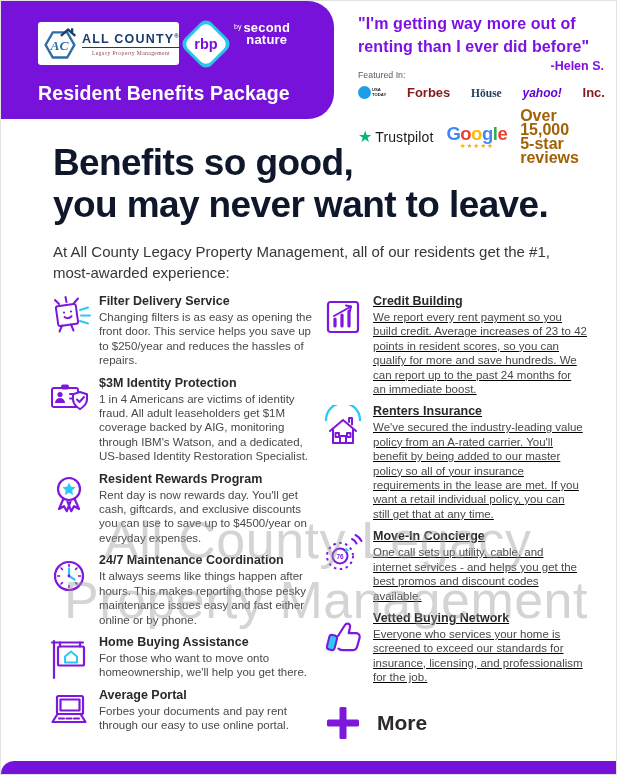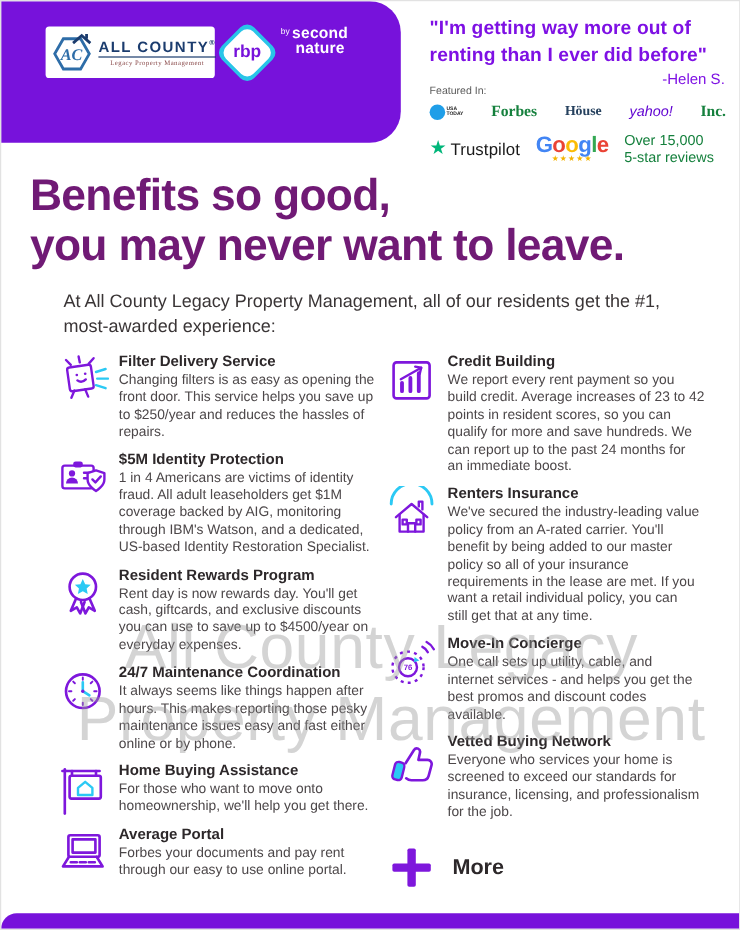--- a/index.html
+++ b/index.html
@@ -54,77 +54,77 @@
     font-size:19.5px; font-weight:bold; letter-spacing:0.1px; white-space:nowrap;
   }
 
   
   .quote-block { position:absolute; left:357px; top:11px; width:246px; }
   .quote-text {
     color:#7E10E4; font-weight:bold; font-size:16px; line-height:23px;
     white-space:pre-line; letter-spacing:0.1px;
   }
   .quote-attr {
-    color:#7E10E4; font-weight:normal; font-size:12.5px; text-align:right; margin-top:1px;
+    color:#7E10E4; font-weight:bold; font-size:12.5px; text-align:right; margin-top:1px;
   }
   .featured { position:absolute; left:357px; top:69px; width:247px; }
   .featured-label { font-size:8.8px; color:#5a5a5a; }
   .press-row {
     display:flex; align-items:center; justify-content:space-between; margin-top:5px;
   }
   .usatoday { display:flex; align-items:center; gap:1px; }
   .usatoday-circle { width:13px; height:13px; border-radius:50%; background:#1F9EE8; }
   .usatoday-text { font-size:4.2px; font-weight:bold; color:#222; line-height:4.4px; }
   .logo-forbes, .logo-inc {
-    font-family:Liberation Serif, serif; font-weight:bold; font-size:13px; color:#15803d;
+    font-family:Liberation Sans, sans-serif; font-weight:bold; font-size:13px; color:#7f1d1d;
   }
   .logo-house {
     font-family:"Liberation Serif", serif; font-weight:bold; font-size:11.5px; color:#26415E;
   }
-  .logo-yahoo { font-weight:normal; font-style:italic; font-size:12px; color:#5F01D1; }
+  .logo-yahoo { font-weight:bold; font-style:italic; font-size:12px; color:#5F01D1; }
   .reviews-row { display:flex; align-items:center; margin-top:9px; gap:13px; }
   .trustpilot { display:flex; align-items:center; gap:3px; }
   .tp-star { color:#00B67A; font-size:16px; line-height:16px; }
   .tp-name { font-size:14px; font-weight:500; color:#1a1a1a; letter-spacing:0.1px; }
   .google { display:flex; flex-direction:column; align-items:center; }
   .google-word { font-size:18.5px; font-weight:bold; letter-spacing:-0.5px; line-height:17px; }
   .g1,.g4 { color:#4285F4; } .g2,.g6 { color:#EA4335; } .g3 { color:#FBBC05; } .g5 { color:#34A853; }
   .google-stars { font-size:6.5px; color:#F4B400; letter-spacing:1px; line-height:7px; }
   .reviews-text {
-    font-size:12px; font-weight:normal; color:#15803d; line-height:14px; white-space:pre-line;
+    font-size:16px; font-weight:bold; color:#a16207; line-height:14px; white-space:pre-line;
   }
 
   
   .headline {
-    position:absolute; left:24px; top:141px; color:#701a75;
+    position:absolute; left:52px; top:141px; color:#0f172a;
     font-size:37px; font-weight:800; line-height:41.5px; letter-spacing:-0.6px;
     white-space:pre-line;
   }
   .intro {
     position:absolute; left:52px; top:240px; width:556px; color:#3A3536;
     font-size:15px; line-height:21px; white-space:pre-line;
   }
 
   
   .benefit-col { position:absolute; top:293px; }
   .col-left  { left:46px;  width:278px; }
   .col-right { left:320px; width:280px; }
   .benefit { display:flex; margin-bottom:8px; }
   .benefit-icon { flex:0 0 44px; width:44px; height:44px; margin-right:8px; margin-top:1px; }
   .benefit-icon svg { width:44px; height:44px; display:block; }
   .col-left .benefit-text { width:226px; }
-  .col-right .benefit-text { width:228px; }
+  .col-right .benefit-text { width:228px;text-decoration:underline; }
   .benefit-title {
     font-size:12.5px; font-weight:bold; color:#2D282A; margin-bottom:2px; white-space:nowrap;
   }
   .benefit-body {
     font-size:11.5px; color:#4C4749; line-height:14.4px; white-space:pre-line;
   }
   .more-item { display:flex; align-items:center; margin-top:16px; }
-  .more-label { font-size:18px; font-weight:bold; color:#2D282A; margin-left:12px; }
+  .more-label { font-size:21px; font-weight:bold; color:#2D282A; margin-left:12px; }
 
   
   .watermark {
     position:absolute; z-index:30; pointer-events:none; color:#9a9a9a; opacity:0.42;
     font-size:52px; font-weight:400; white-space:nowrap; letter-spacing:0.5px;
   }
   .wm1 { left:103px; top:509px; }
   .wm2 { left:63px;  top:569px; }
 
   
@@ -159,20 +159,21 @@
       <span class="rbp-inner"></span>
       <span class="rbp-text">rbp</span>
     </div>
 
     <div class="second-nature">
       <span class="sn-by">by</span>
       <span class="sn-name" style="white-space:pre-line">second
 nature</span>
     </div>
 
+    <div class="header-title">Resident Benefits Package</div>
   </div>
 
   <div class="quote-block">
     <div class="quote-text">"I'm getting way more out of
 renting than I ever did before"</div>
     <div class="quote-attr">-Helen S.</div>
   </div>
 
   <div class="featured">
     <div class="featured-label">Featured In:</div>
@@ -241,21 +242,21 @@
             <path d="M23 17 h5 M23 21.5 h5"></path>
           </g>
           <rect x="14" y="7.5" width="8" height="5" rx="2" fill="#7E17DC"></rect>
           <circle cx="13" cy="17.5" r="2.6" fill="#7E17DC"></circle>
           <path d="M8 26 a5 5 0 0 1 10 0 z" fill="#7E17DC"></path>
           <path d="M33 15 l7 2.2 v5.3 c0 5.6 -7 9.6 -7 9.6 s-7 -4 -7 -9.6 v-5.3 z" fill="#ffffff" stroke="#7E17DC" stroke-width="2" stroke-linejoin="round"></path>
           <path d="M30 22.5 l2.5 2.5 l4.5 -5" fill="none" stroke="#7E17DC" stroke-width="2" stroke-linecap="round" stroke-linejoin="round"></path>
         </svg>
       </span>
       <span class="benefit-text">
-        <div class="benefit-title">$5M Identity Protection</div>
+        <div class="benefit-title">$3M Identity Protection</div>
         <div class="benefit-body">1 in 4 Americans are victims of identity
 fraud. All adult leaseholders get $1M
 coverage backed by AIG, monitoring
 through IBM's Watson, and a dedicated,
 US-based Identity Restoration Specialist.</div>
       </span>
     </div>
 
     <div class="benefit">
       <span class="benefit-icon">

